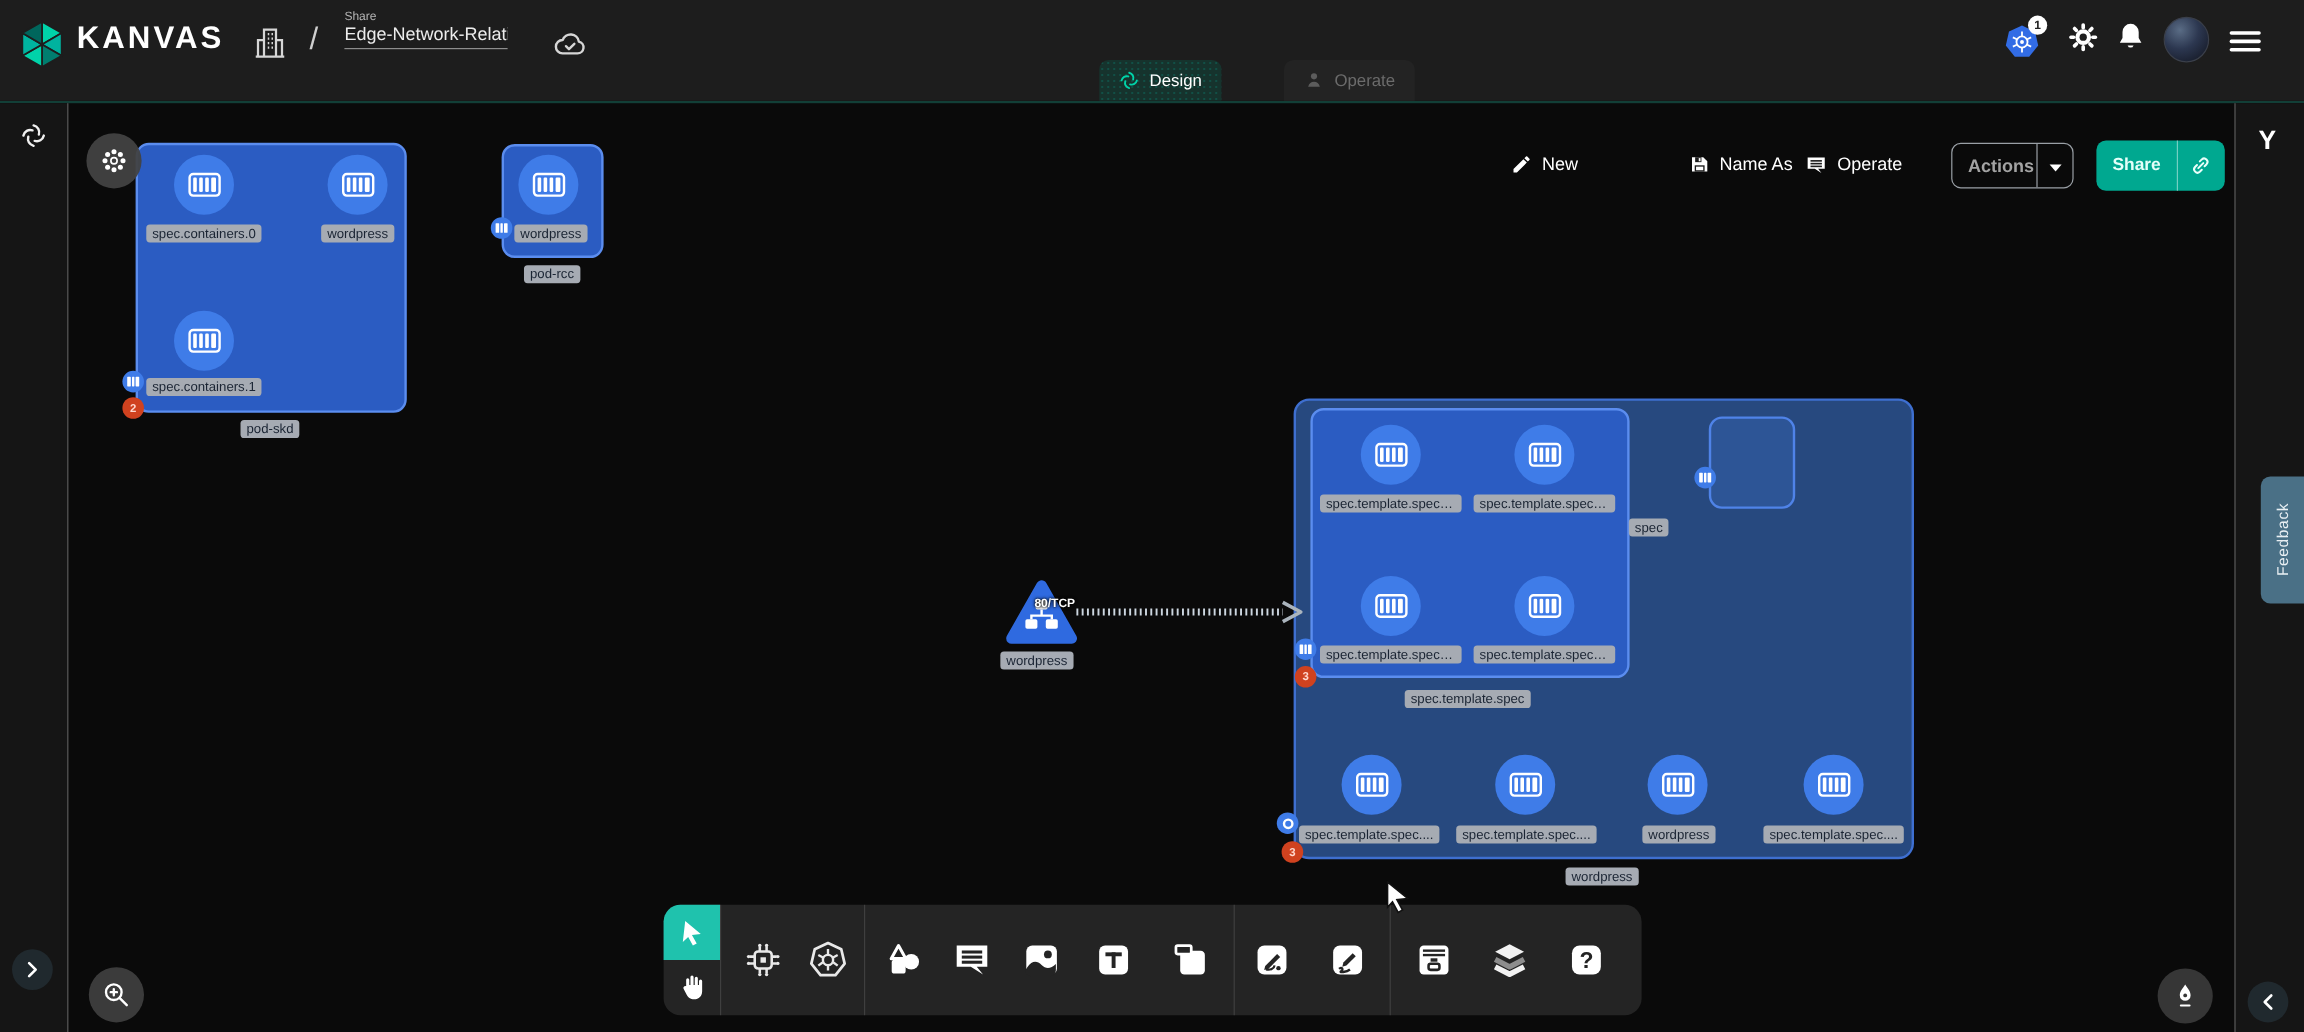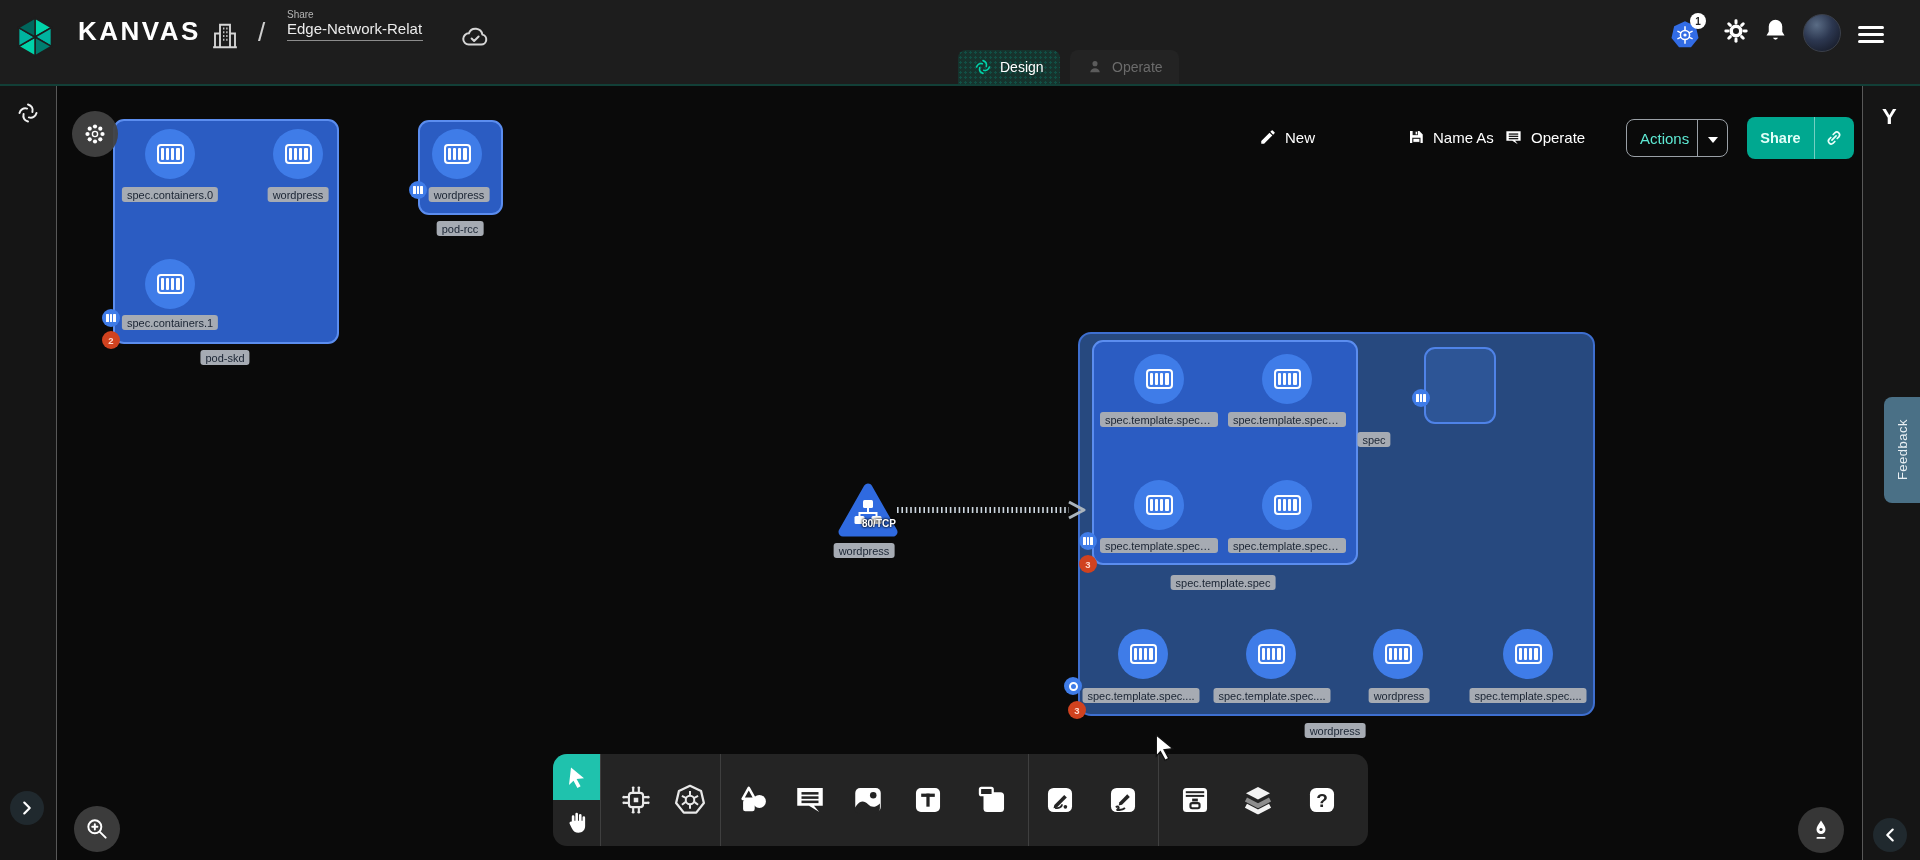--- a/index.html
+++ b/index.html
@@ -10,21 +10,21 @@
 
   
   .topbar { position:absolute; left:0; top:0; width:1920px; height:84px; background:#1d1d1d; z-index:40; }
   .brand-text { font-size:26px; font-weight:800; letter-spacing:2.5px; color:#fff; }
   .slash { font-size:26px; color:#cfcfcf; font-weight:300; }
   .name-label { font-size:10px; color:#b5b5b5; }
   .name-value { width:136px; font-size:15px; color:#ececec; border-bottom:1px solid #8d8d8d;
                 padding-bottom:3px; white-space:nowrap; overflow:hidden; }
   .tab { position:absolute; top:50px; height:34px; border-radius:8px 8px 0 0;
          display:flex; align-items:center; gap:8px; padding:0 16px; font-size:14px; }
-  .tab.design { left:958px; background:#16332d; color:#fff;
+  .tab.design { left:916px; background:#16332d; color:#fff;
         background-image:radial-gradient(rgba(0,179,159,.22) 1px, transparent 1.2px);
         background-size:5px 5px; }
   .tab.operate { left:1070px; background:#232323; color:#6b6b6b; }
   .hamburger div { width:26px; height:3px; background:#fff; border-radius:2px; margin:4px 0; }
   .avatar { width:38px; height:38px; border-radius:50%;
             background:radial-gradient(circle at 35% 28%, #5a6c85 0%, #2c3750 45%, #10131d 100%);
             border:1px solid #3a3f4a; }
   .kbadge { position:absolute; width:16px; height:16px; border-radius:50%; background:#fff;
             color:#222; font-size:10px; font-weight:700; display:flex; align-items:center; justify-content:center; }
 
@@ -33,21 +33,21 @@
             background:#0a0a0a; border-top:2px solid #123f37; }
   .strip-l { position:absolute; left:0; top:0; bottom:0; width:57px; background:#151515;
              border-right:1px solid #585858; }
   .strip-r { position:absolute; right:0; top:0; bottom:0; width:58px; background:#151515;
              border-left:1px solid #585858; }
   .circle-btn { border-radius:50%; display:flex; align-items:center; justify-content:center; }
 
   
   .act { position:absolute; display:flex; align-items:center; gap:8px; color:#fff; font-size:15px; cursor:default; }
   .btn-outline { position:absolute; height:38px; border:1.5px solid #9aa0a6; border-radius:8px;
-                 display:flex; align-items:center; color:#5eead4; font-size:15px; }
+                 display:flex; align-items:center; color:#a3a3a3; font-size:15px;font-weight:bold; }
   .share-btn { position:absolute; height:42px; background:#00a890; border-radius:8px;
                display:flex; align-items:center; color:#e3fff9; font-size:14.5px; font-weight:600; }
 
   
   .grp { position:absolute; border-radius:11px; }
   .grp.pod { background:#2b5cc2; border:2px solid #5b8def; }
   .grp.navy { background:#27497f; border:2px solid #3e6fd0; border-radius:13px; }
   .grp.tmpl { background:#2b5cc2; border:2px solid #5b8def; }
   .grp.specnode { background:#2d5596; border:2px solid #4f83e8; }
   .circ { position:absolute; width:50px; height:50px; border-radius:50%; background:#3f7ce8;
@@ -94,21 +94,21 @@
     <svg class="abs" style="left:14px;top:16px" width="42" height="42" viewBox="0 0 40 40">
       <g stroke="#1d1d1d" stroke-width="1.4">
         <polygon points="20,20 20,2 35.6,11" fill="#00D3A9"></polygon>
         <polygon points="20,20 35.6,11 35.6,29" fill="#00B39F"></polygon>
         <polygon points="20,20 35.6,29 20,38" fill="#007E6F"></polygon>
         <polygon points="20,20 20,38 4.4,29" fill="#00D3A9"></polygon>
         <polygon points="20,20 4.4,29 4.4,11" fill="#00B39F"></polygon>
         <polygon points="20,20 4.4,11 20,2" fill="#00665C"></polygon>
       </g>
     </svg>
-    <div class="abs brand-text" style="left:78px;top:16px">KANVAS</div>
+    <div class="abs brand-text" style="left:64px;top:16px">KANVAS</div>
 
     <svg class="abs" style="left:210px;top:20px" width="30" height="32" viewBox="0 0 24 24">
       <g fill="none" stroke="#d6d6d6" stroke-width="1.5">
         <path d="M8 21V3h8v18"></path>
         <path d="M4 21V10h4M16 10h4v11M2.5 21h19"></path>
         <path d="M10.5 6h1M13 6h1M10.5 9h1M13 9h1M10.5 12h1M13 12h1M10.5 15h1M13 15h1"></path>
       </g>
     </svg>
     <div class="abs slash" style="left:258px;top:17px">/</div>
 
@@ -379,21 +379,21 @@
       <g stroke="#fff" stroke-width="2" fill="none">
         <path d="M32 27v5M23.5 35v-3h17v3"></path>
       </g>
     </svg>
     <div class="chip" style="left:864px;top:457px">wordpress</div>
 
     <svg class="abs" style="left:893px;top:411px;z-index:4" width="200" height="26">
       <line x1="4" y1="13" x2="176" y2="13" stroke="#ccd6df" stroke-width="6" stroke-dasharray="1.6 2.8"></line>
       <path d="M176 5l15 8-15 8" fill="none" stroke="#aab4bd" stroke-width="3" stroke-linejoin="round"></path>
     </svg>
-    <div class="edge-label" style="left:862px;top:432px">80/TCP</div>
+    <div class="edge-label" style="left:862px;top:412px">80/TCP</div>
 
     <div class="grp navy" style="left:1078px;top:246px;width:517px;height:384px"></div>
 
     <div class="grp tmpl" style="left:1092px;top:254px;width:266px;height:225px"></div>
     <div class="circ" style="left:1134px;top:268px">
         <div class="ctr">
           <i></i>
           <i></i>
           <i></i>
           <i></i>

